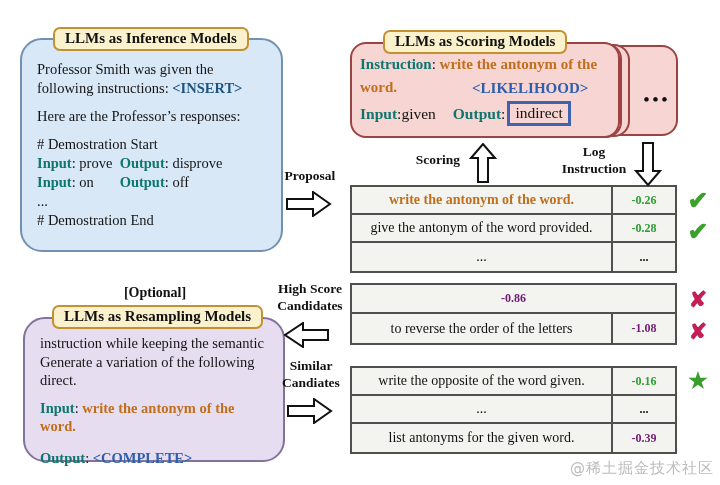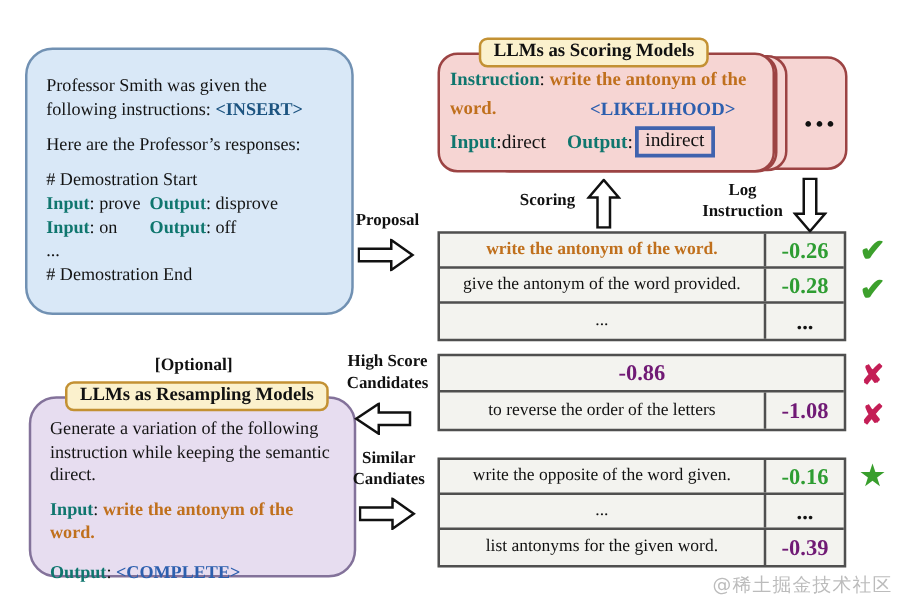--- a/index.html
+++ b/index.html
@@ -38,39 +38,40 @@
 
   .lbl { position:absolute; font-weight:bold; font-size:13.5px; line-height:1.25; text-align:center; color:#111; z-index:5; }
 
   .arrow { position:absolute; z-index:5; }
 
   .tbl { position:absolute; left:350px; width:327px; border:2px solid #4f4f4f; background:#f3f3ef; z-index:4; }
   .trow { display:flex; border-bottom:2px solid #4f4f4f; }
   .trow:last-child { border-bottom:none; }
   .cell-text { width:261px; border-right:2px solid #4f4f4f; display:flex; align-items:center; justify-content:center;
                font-size:14px; padding:1px 4px; text-align:center; }
-  .cell-score { flex:1; display:flex; align-items:center; justify-content:center; font-weight:bold; font-size:18px; }
+  .cell-score { flex:1; display:flex; align-items:center; justify-content:center; font-weight:bold; font-size:12px; }
   .h30 { height:28px; } .h31 { height:29px; }
   .green { color:#2e9d32; } .red { color:#701a75; }
 
   .mark { position:absolute; left:681px; width:34px; text-align:center; z-index:5; }
   .check { color:#3ca02c; font-size:25px; font-weight:bold; }
   .cross { color:#c41e56; font-size:22px; font-weight:bold; font-family:"Liberation Sans",sans-serif; }
   .star  { color:#389e2c; font-size:25px; }
 
   .watermark { position:absolute; left:552px; top:459px; width:162px; text-align:right;
                color:#bcbcbc; font-size:15px; letter-spacing:1px; z-index:7;
                font-family:"DejaVu Sans",sans-serif; }
 </style>
 </head>
 <body>
 
 <div id="canvas">
 
   <div class="bigbox blue" style="left:20px; top:38px; width:263px; height:214px;"></div>
+  <div class="chip" style="left:53px; top:27px;">LLMs as Inference Models</div>
 
   <div class="txtblock" style="left:37px; top:60px; width:234px;">
     <div>Professor Smith was given the</div>
     <div><span>following instructions: </span><span class="navytag">&lt;INSERT&gt;</span></div>
     <div class="gap9">Here are the Professor’s responses:</div>
     <div class="gap9"># Demostration Start</div>
     <div>
       <span class="io-left"><b class="lab">Input</b><span>: </span><span>prove</span></span>
       <span><b class="lab">Output</b><span>: </span><span>disprove</span></span>
     </div>
@@ -93,21 +94,21 @@
   <div class="score-line1">
     <b class="lab">Instruction</b><span>: </span><span class="orange">write the antonym of the</span>
   </div>
   <div class="score-line2">
     <span class="orange">word.</span>
     <span class="bluetag liketag">&lt;LIKELIHOOD&gt;</span>
   </div>
   <div class="score-line3">
     <b class="lab">Input</b>
       <span>: </span>
-      <span>direct</span>
+      <span>given</span>
     <span style="width:17px;"></span>
     <b class="lab">Output</b>
       <span>:</span>
     <span class="outbox">indirect</span>
   </div>
 
   <div class="lbl" style="left:283px; top:168px; width:54px;">Proposal</div>
   <svg class="arrow" style="left:286px; top:191px;" width="46" height="26">
     <polygon points="1,8 27,8 27,1 44,13 27,25 27,18 1,18" fill="#ffffff" stroke="#111" stroke-width="2" stroke-linejoin="miter"></polygon>
   </svg>
@@ -185,22 +186,22 @@
   <div class="mark check" style="top:217px;">✔</div>
   <div class="mark cross" style="top:287px;">✘</div>
   <div class="mark cross" style="top:319px;">✘</div>
   <div class="mark star" style="top:366px;">★</div>
 
   <div class="lbl" style="left:105px; top:284px; width:100px; font-size:14px;">[Optional]</div>
   <div class="bigbox purple" style="left:23px; top:317px; width:262px; height:145px;"></div>
   <div class="chip" style="left:52px; top:305px;">LLMs as Resampling Models</div>
 
   <div class="txtblock" style="left:40px; top:334px; width:232px; line-height:18.5px;">
+    <div>instruction while keeping the semantic</div>
     <div>Generate a variation of the following</div>
-    <div>instruction while keeping the semantic</div>
     <div>direct.</div>
     <div class="gap9">
       <b class="lab">Input</b><span>: </span><span class="orange">write the antonym of the word.</span>
     </div>
     <div class="gap13">
       <b class="lab">Output</b><span>: </span><span class="bluetag">&lt;COMPLETE&gt;</span>
     </div>
   </div>
 
   <div class="watermark">@稀土掘金技术社区</div>

